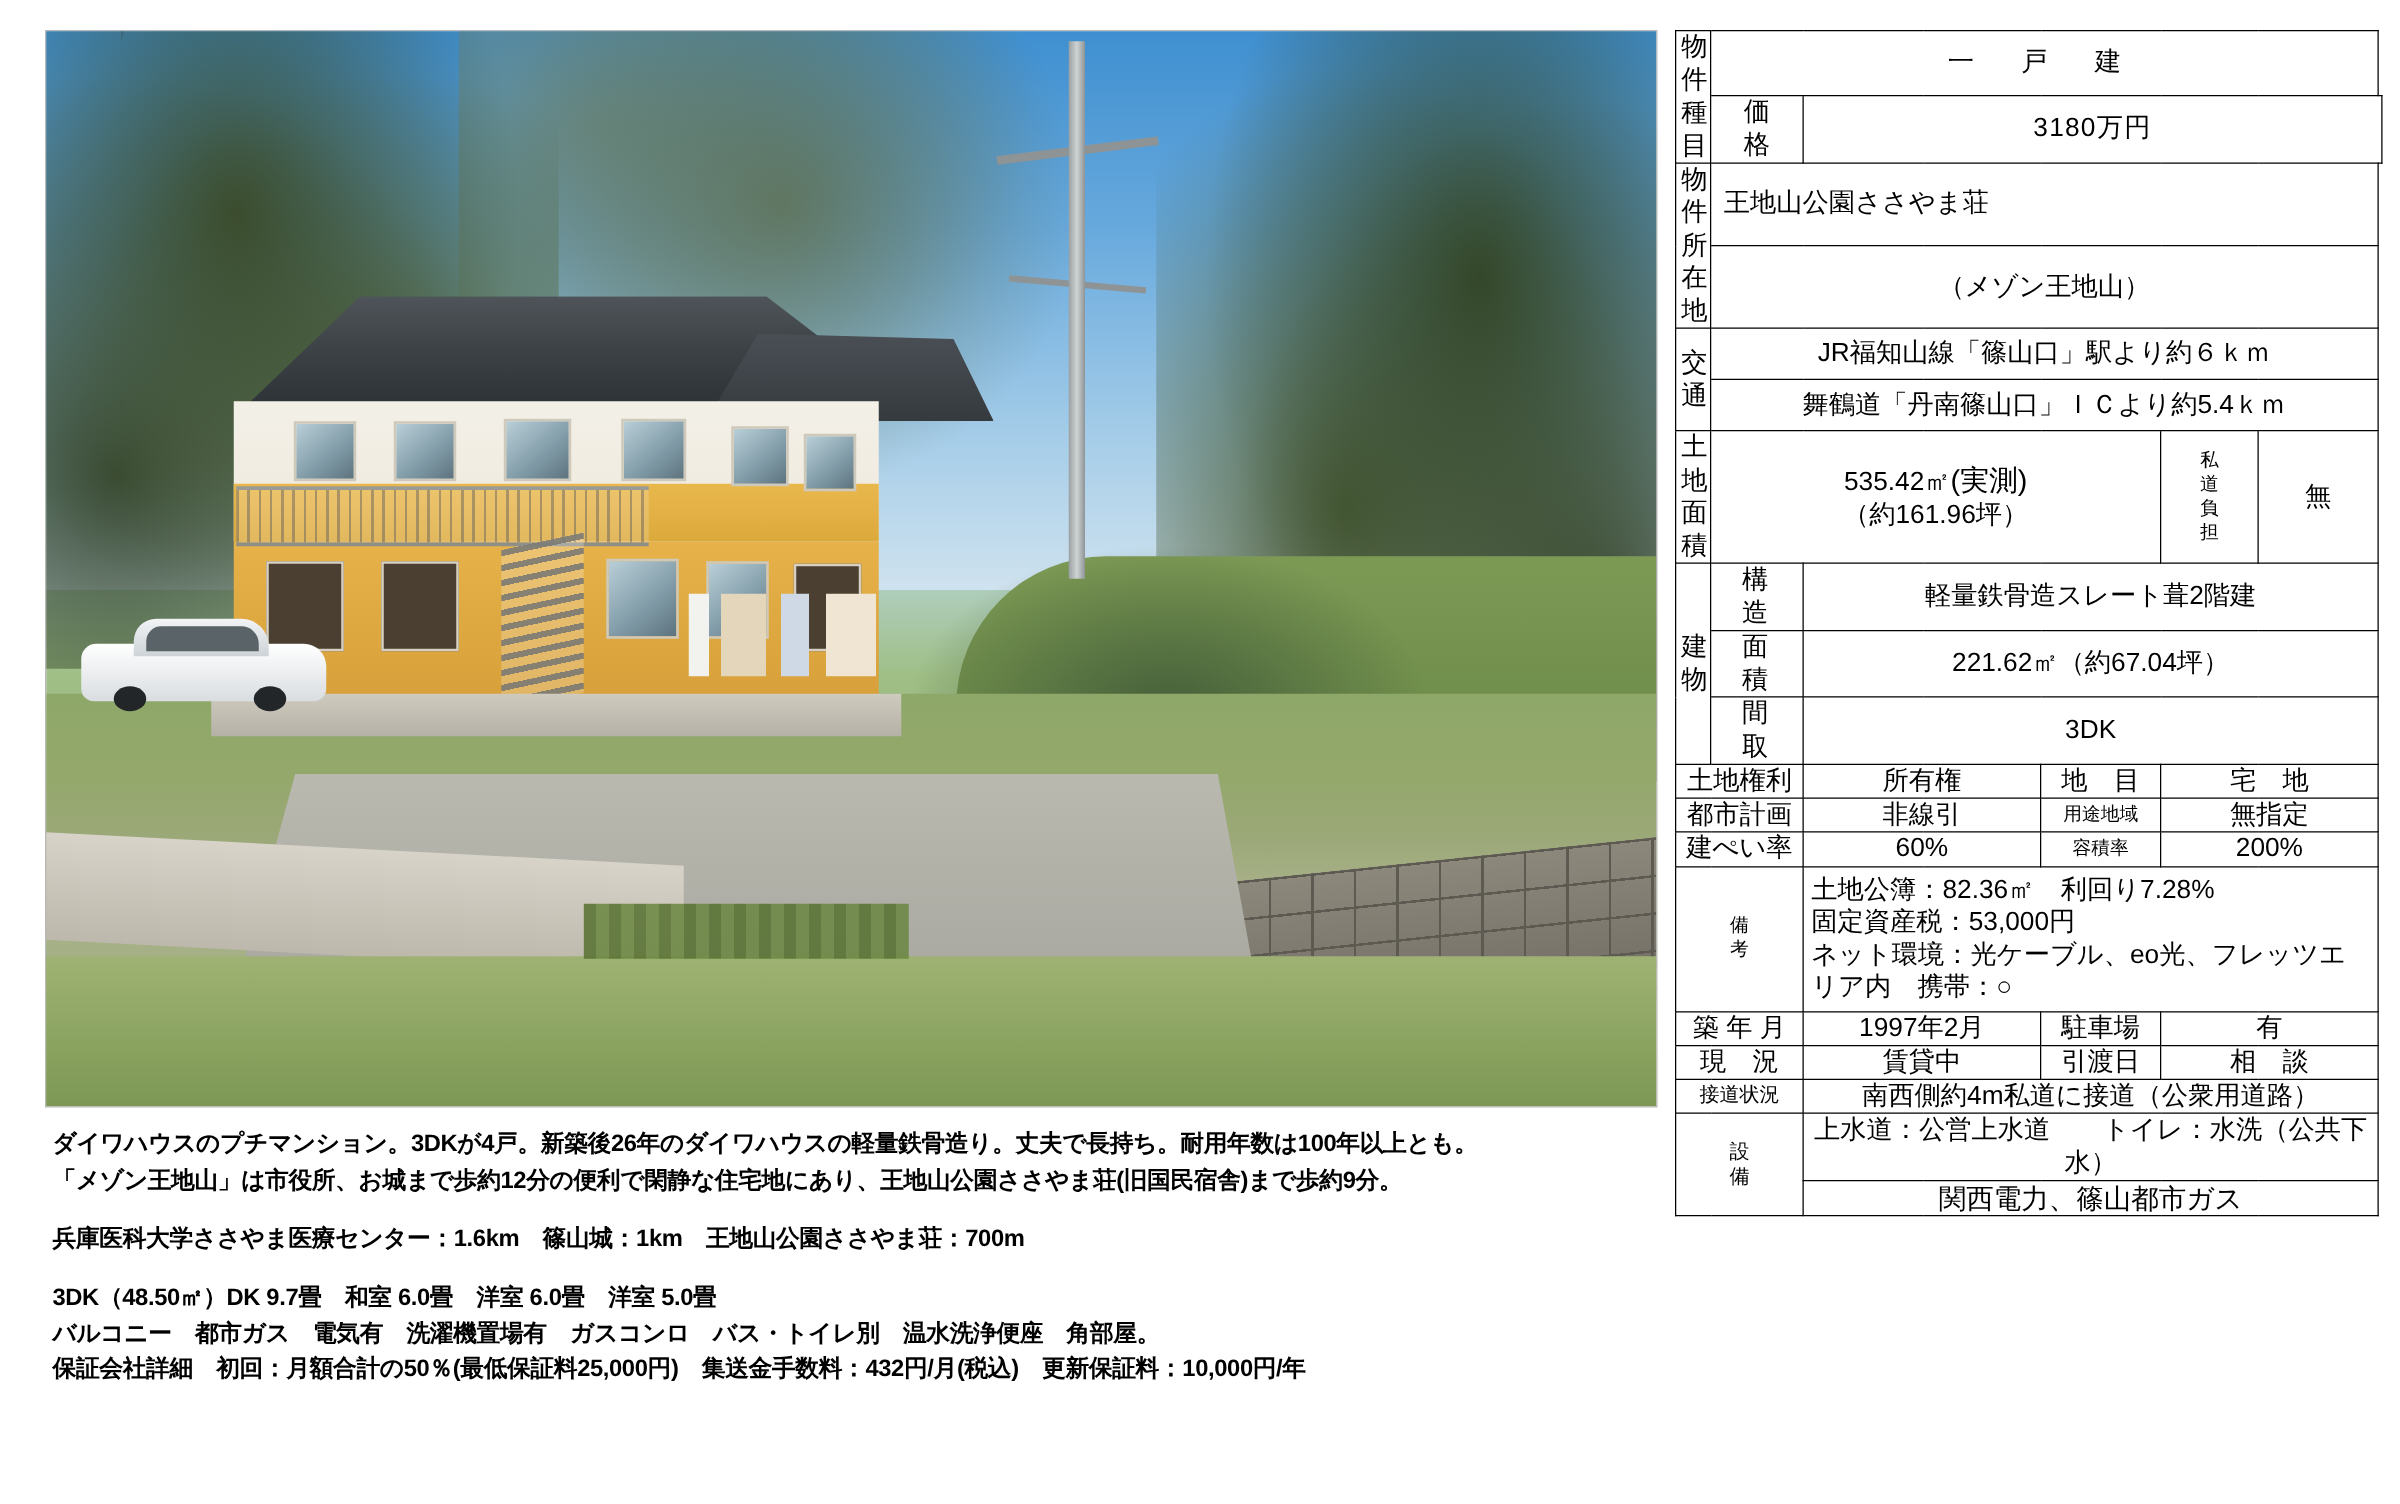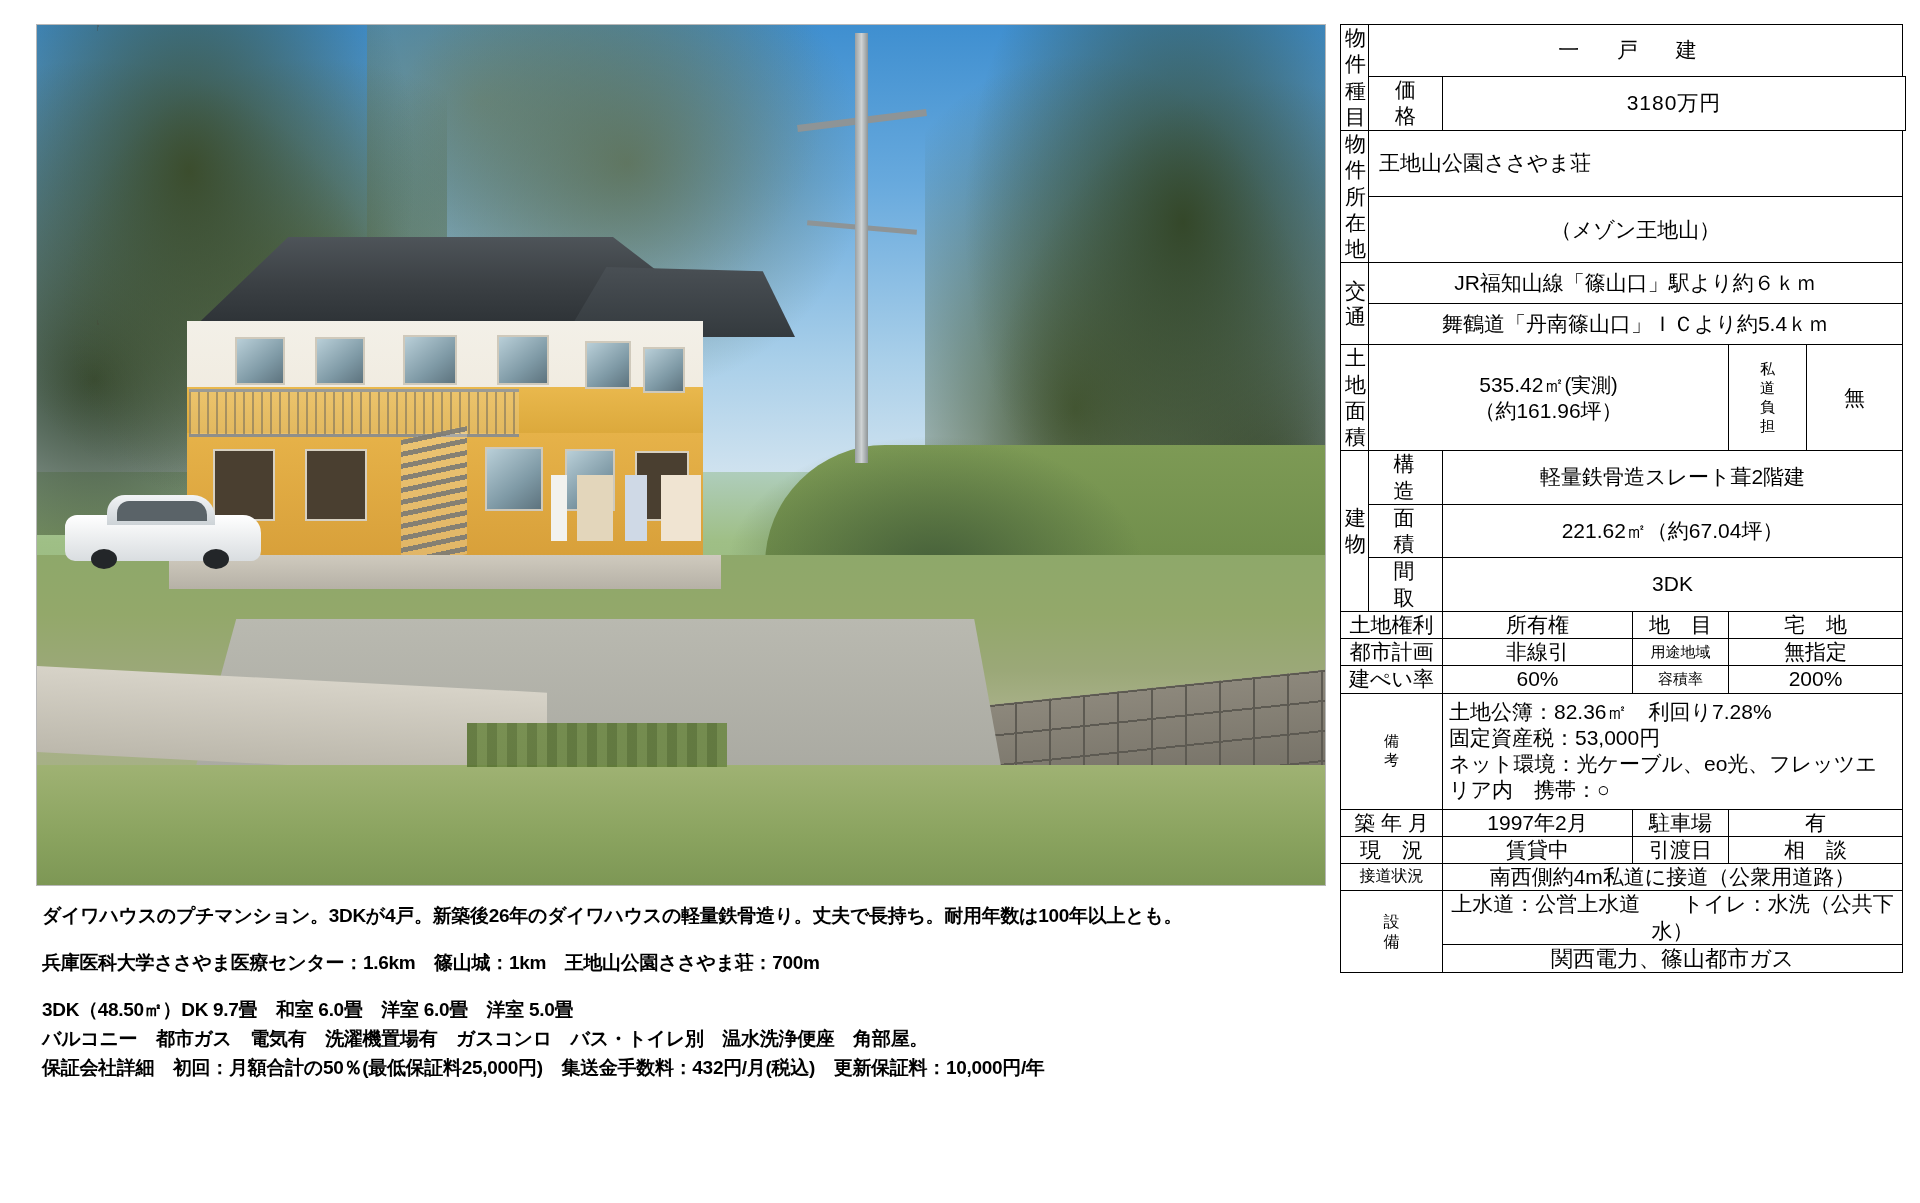--- a/index.html
+++ b/index.html
@@ -271,21 +271,21 @@
   .access {
     font-size: 21px;
     height: 40px;
     letter-spacing: 0px;
   }
   .land-area {
     font-size: 25px;
     line-height: 1.5;
     padding: 6px 2px !important;
   }
-  .land-area small { font-size: 20px; }
+  .land-area small { font-size: 23px; }
   .nashi { font-size: 34px; }
   .bikou {
     text-align: left !important;
     font-size: 13.5px;
     line-height: 1.55;
     padding: 5px 6px !important;
   }
   .sml { font-size: 18px; }
   .mid { font-size: 20px; }
   .kouzou { font-size: 21px; letter-spacing:0px; }
@@ -349,20 +349,21 @@
         <div class="carbody"></div>
         <div class="carroof"></div>
         <div class="carwin"></div>
         <div class="wheel" style="left:26px;"></div>
         <div class="wheel" style="left:138px;"></div>
       </div>
     </div>
 
     <div class="desc">
       <p>ダイワハウスのプチマンション。3DKが4戸。新築後26年のダイワハウスの軽量鉄骨造り。丈夫で長持ち。耐用年数は100年以上とも。</p>
+      <p>「メゾン王地山」は市役所、お城まで歩約12分の便利で閑静な住宅地にあり、王地山公園ささやま荘(旧国民宿舎)まで歩約9分。</p>
       <div class="gap"></div>
       <p>兵庫医科大学ささやま医療センター：1.6km　篠山城：1km　王地山公園ささやま荘：700m</p>
       <div class="gap"></div>
       <p>3DK（48.50㎡）DK 9.7畳　和室 6.0畳　洋室 6.0畳　洋室 5.0畳</p>
       <p>バルコニー　都市ガス　電気有　洗濯機置場有　ガスコンロ　バス・トイレ別　温水洗浄便座　角部屋。</p>
       <p>保証会社詳細　初回：月額合計の50％(最低保証料25,000円)　集送金手数料：432円/月(税込)　更新保証料：10,000円/年</p>
     </div>
   </div>
 
   <div class="right">

